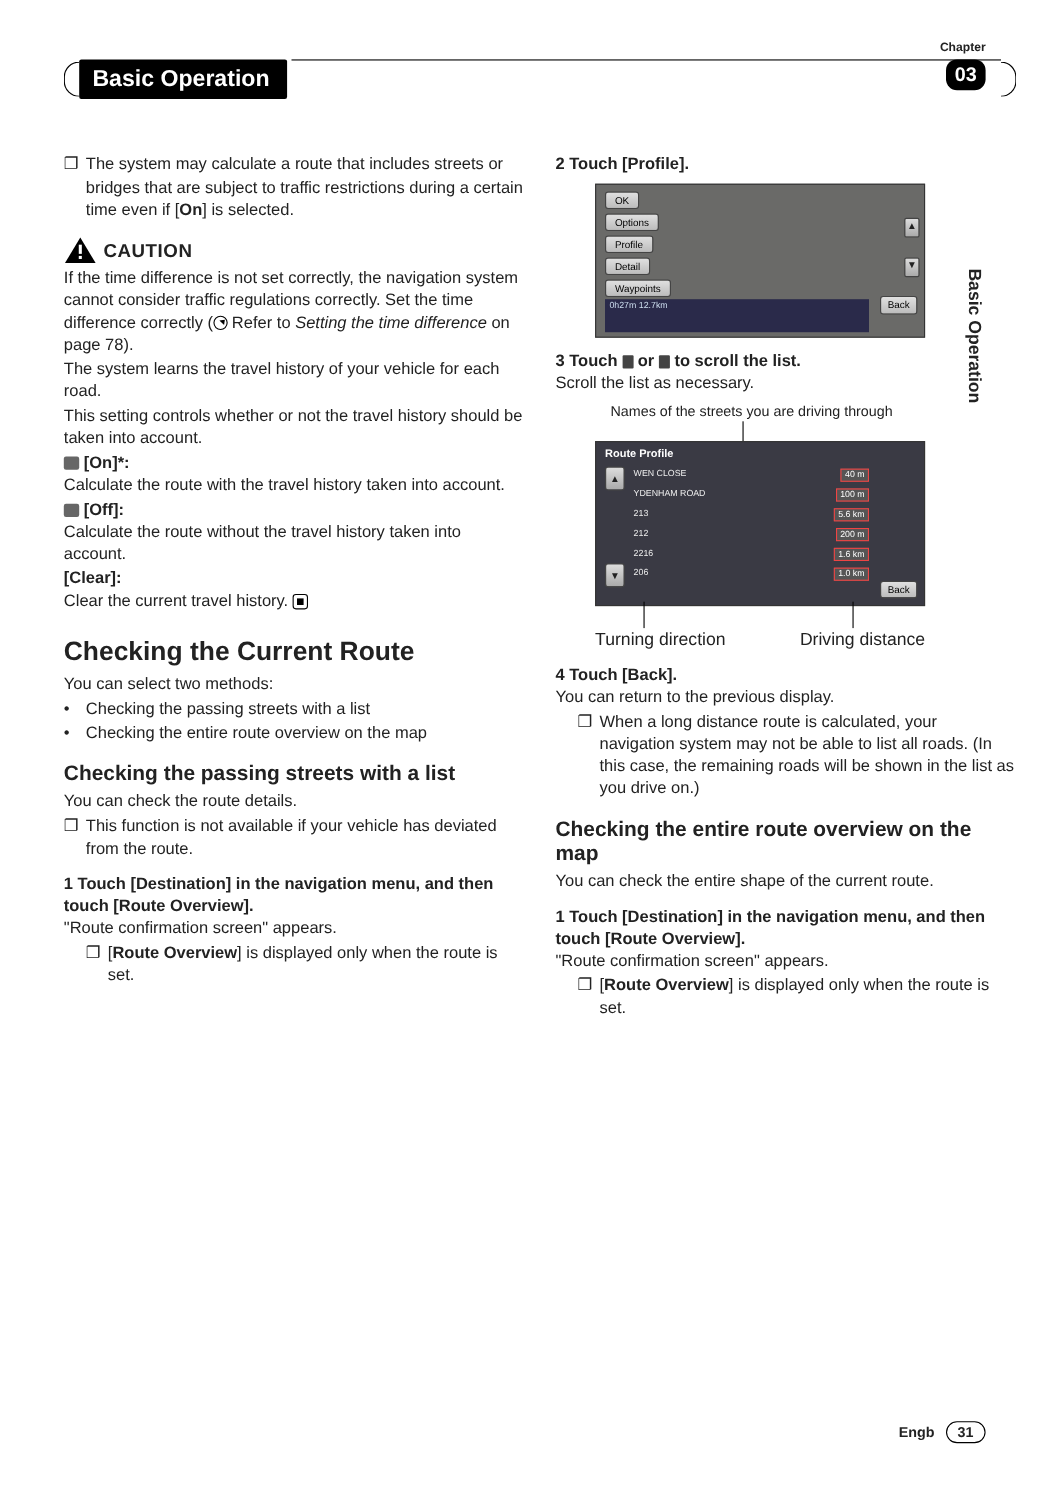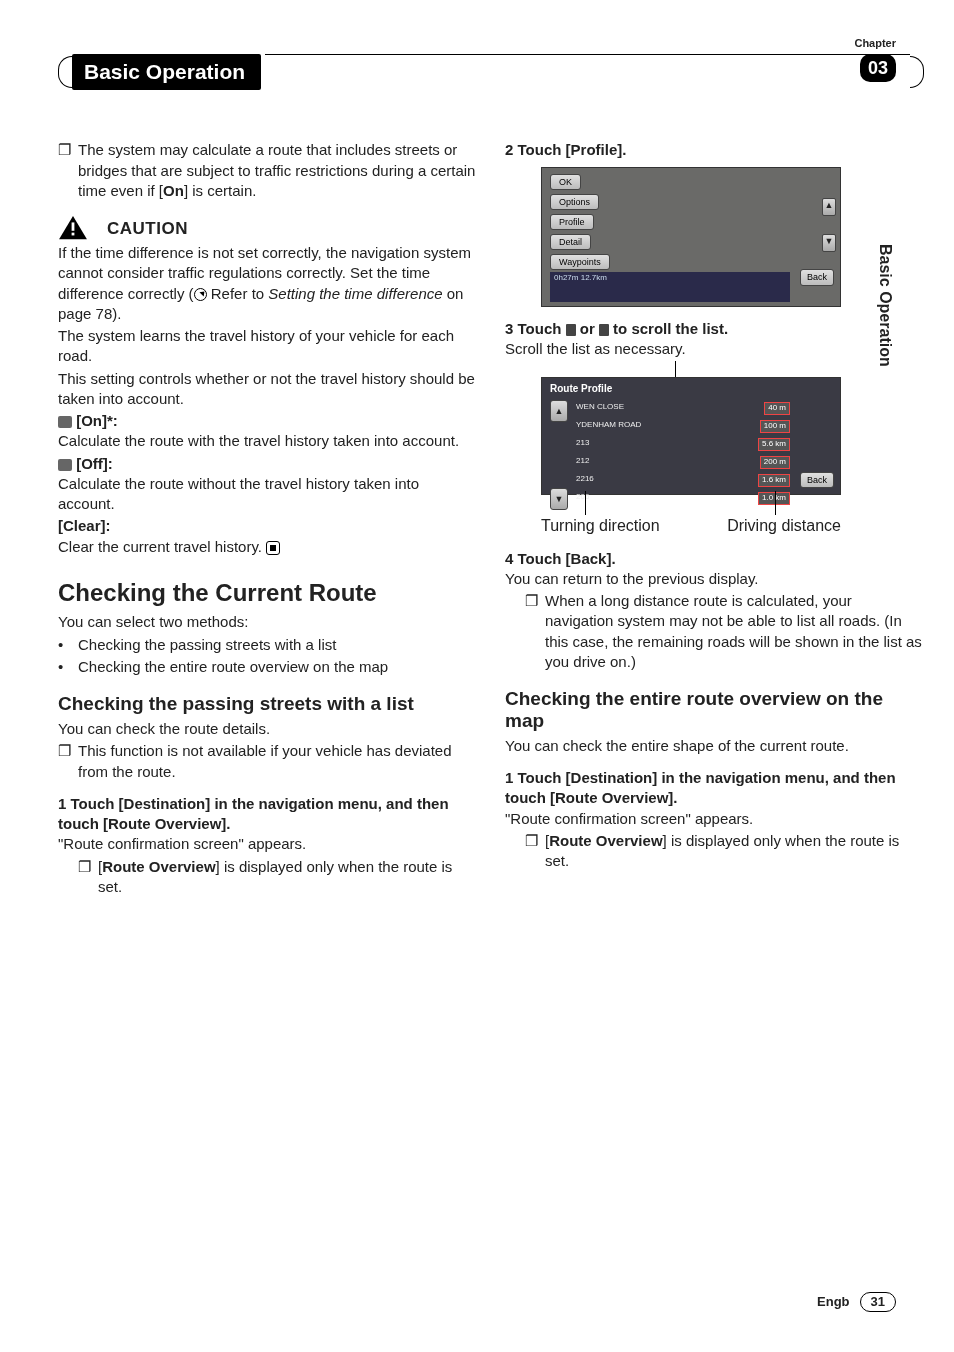--- a/index.html
+++ b/index.html
@@ -71,21 +71,21 @@
     gap: 8px;
     margin-bottom: 2px;
   }
   .bullet-item .marker {
     flex-shrink: 0;
     width: 12px;
   }
   .caution-row {
     display: flex;
     align-items: flex-end;
-    gap: 19px;
+    gap: 6px;
     margin-top: 14px;
     margin-bottom: 2px;
   }
   .caution-icon {
     width: 30px;
     height: 26px;
   }
   .caution-text {
     font-weight: bold;
     font-size: 17px;
@@ -122,21 +122,21 @@
     background: #6a6a68;
     width: 300px;
     height: 140px;
     margin: 6px 0 6px 36px;
     position: relative;
     border: 1px solid #333;
   }
   .screenshot2 {
     background: #3a3a44;
     width: 300px;
-    height: 118px;
+    height: 150px;
     margin: 6px 0 2px 36px;
     position: relative;
     border: 1px solid #333;
   }
   .menu-btn {
     position: absolute;
     left: 8px;
     background: linear-gradient(#e0e0e0,#bcbcbc);
     border: 1px solid #444;
     border-radius: 3px;
@@ -305,21 +305,21 @@
 
   <div class="side-label">Basic Operation</div>
 
   <div class="columns">
 
     <div class="col">
 
       <div class="bullet-item">
         <span class="marker">❐</span>
         <span>
-          <span>The system may calculate a route that includes streets or bridges that are subject to traffic restrictions during a certain time even if [</span><span class="bold">On</span><span>] is certain.</span>
+          <span>The system may calculate a route that includes streets or bridges that are subject to traffic restrictions during a certain time even if [</span><span class="bold">On</span><span>] is selected.</span>
         </span>
       </div>
 
       <div class="caution-row">
         <svg class="caution-icon" viewBox="0 0 32 28">
           <path d="M16 1 L31 26 L1 26 Z" fill="#000"></path>
           <rect x="14.5" y="8" width="3" height="9" fill="#fff"></rect>
           <rect x="14.5" y="19" width="3" height="3" fill="#fff"></rect>
         </svg>
         <span class="caution-text">CAUTION</span>
@@ -392,20 +392,21 @@
         <div class="map-scroll" style="top:66px;">▼</div>
         <div class="status-bar">0h27m   12.7km</div>
         <div class="back-btn" style="bottom:20px;">Back</div>
       </div>
 
       <div class="step-line">
         <span>3    Touch </span><span class="scroll-glyph"></span><span> or </span><span class="scroll-glyph"></span><span> to scroll the list.</span>
       </div>
       <div class="body-text">Scroll the list as necessary.</div>
 
+      <div class="top-caption">Names of the streets you are driving through</div>
       <div style="position:relative;">
         <div style="position:absolute;left:170px;top:0;width:1px;height:30px;background:#000;"></div>
       </div>
 
       <div class="screenshot2" style="margin-top:18px;">
         <div class="route-title">Route Profile</div>
         <div class="scroll-btn" style="top:22px;">▲</div>
         <div class="scroll-btn" style="top:110px;">▼</div>
 
         <div class="route-row" style="top:24px;">

